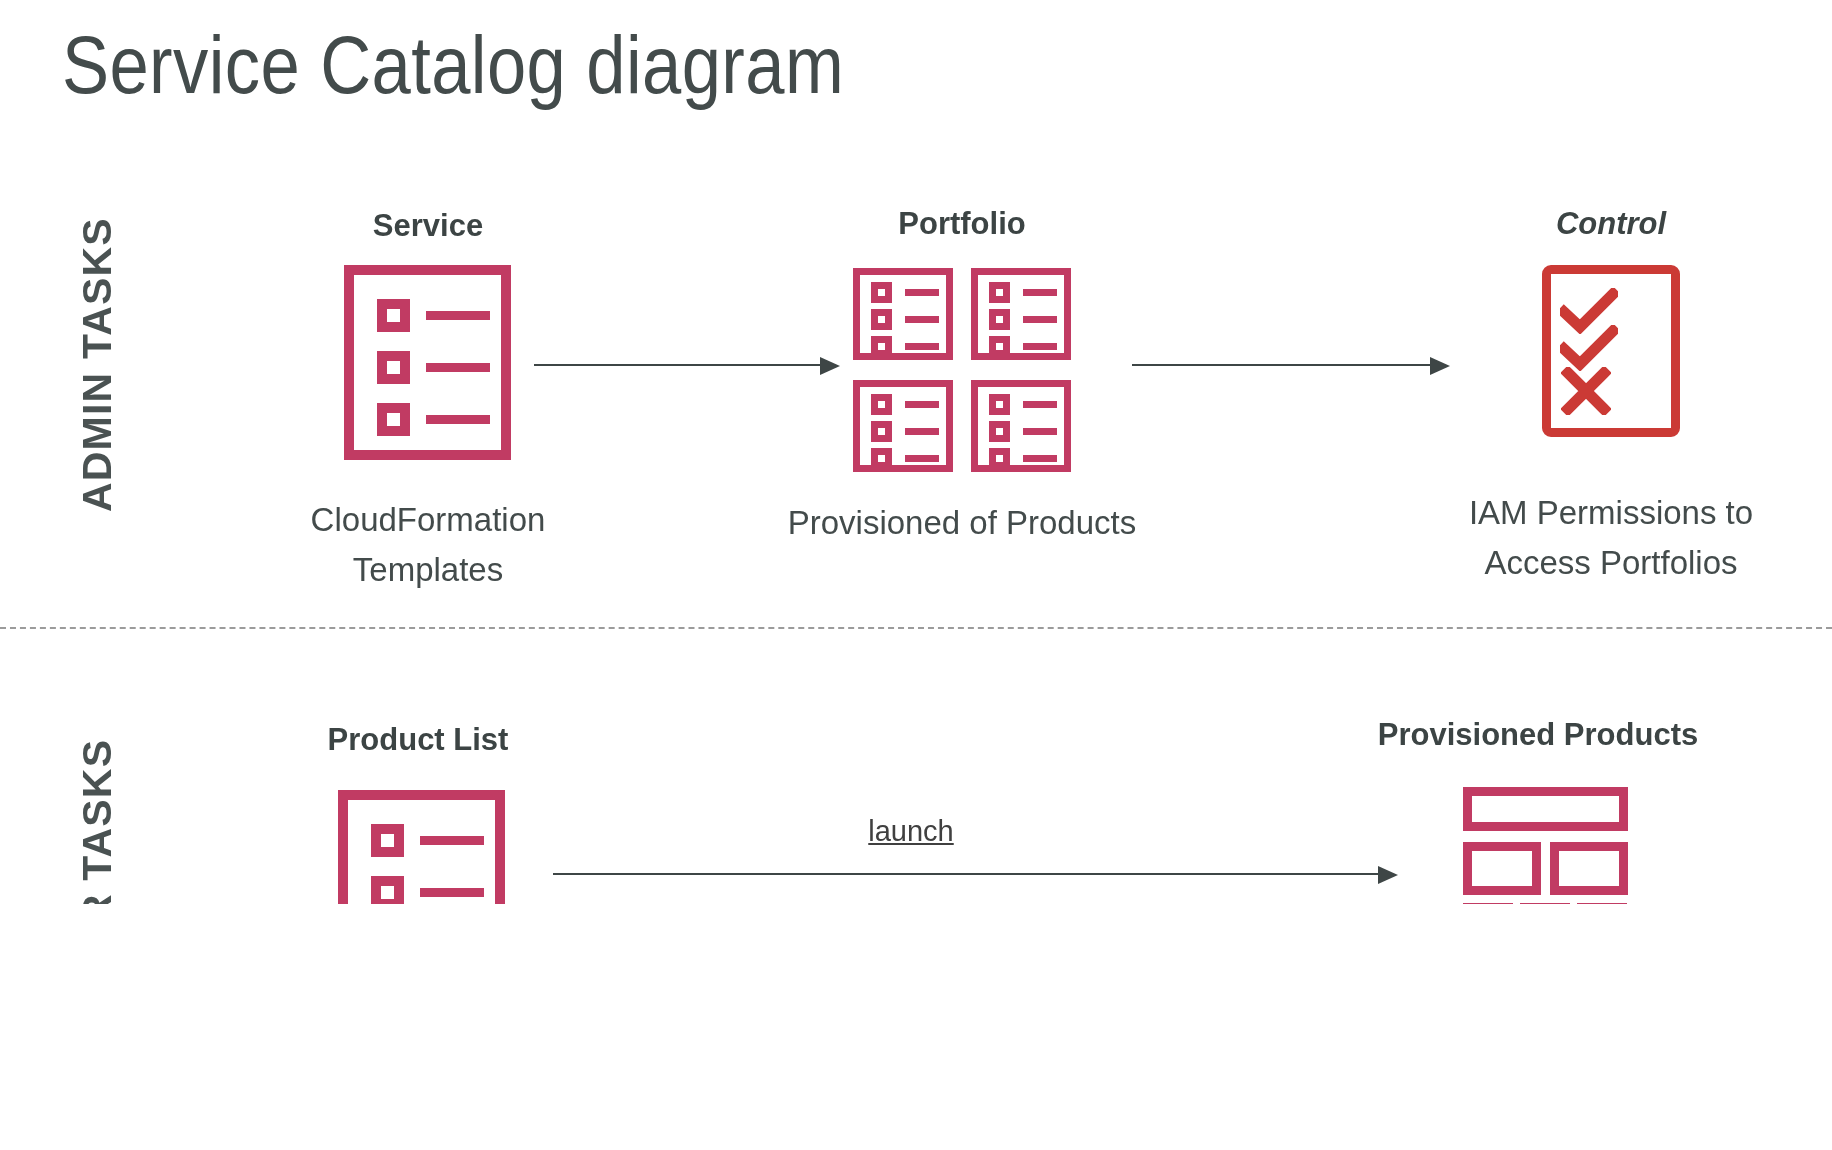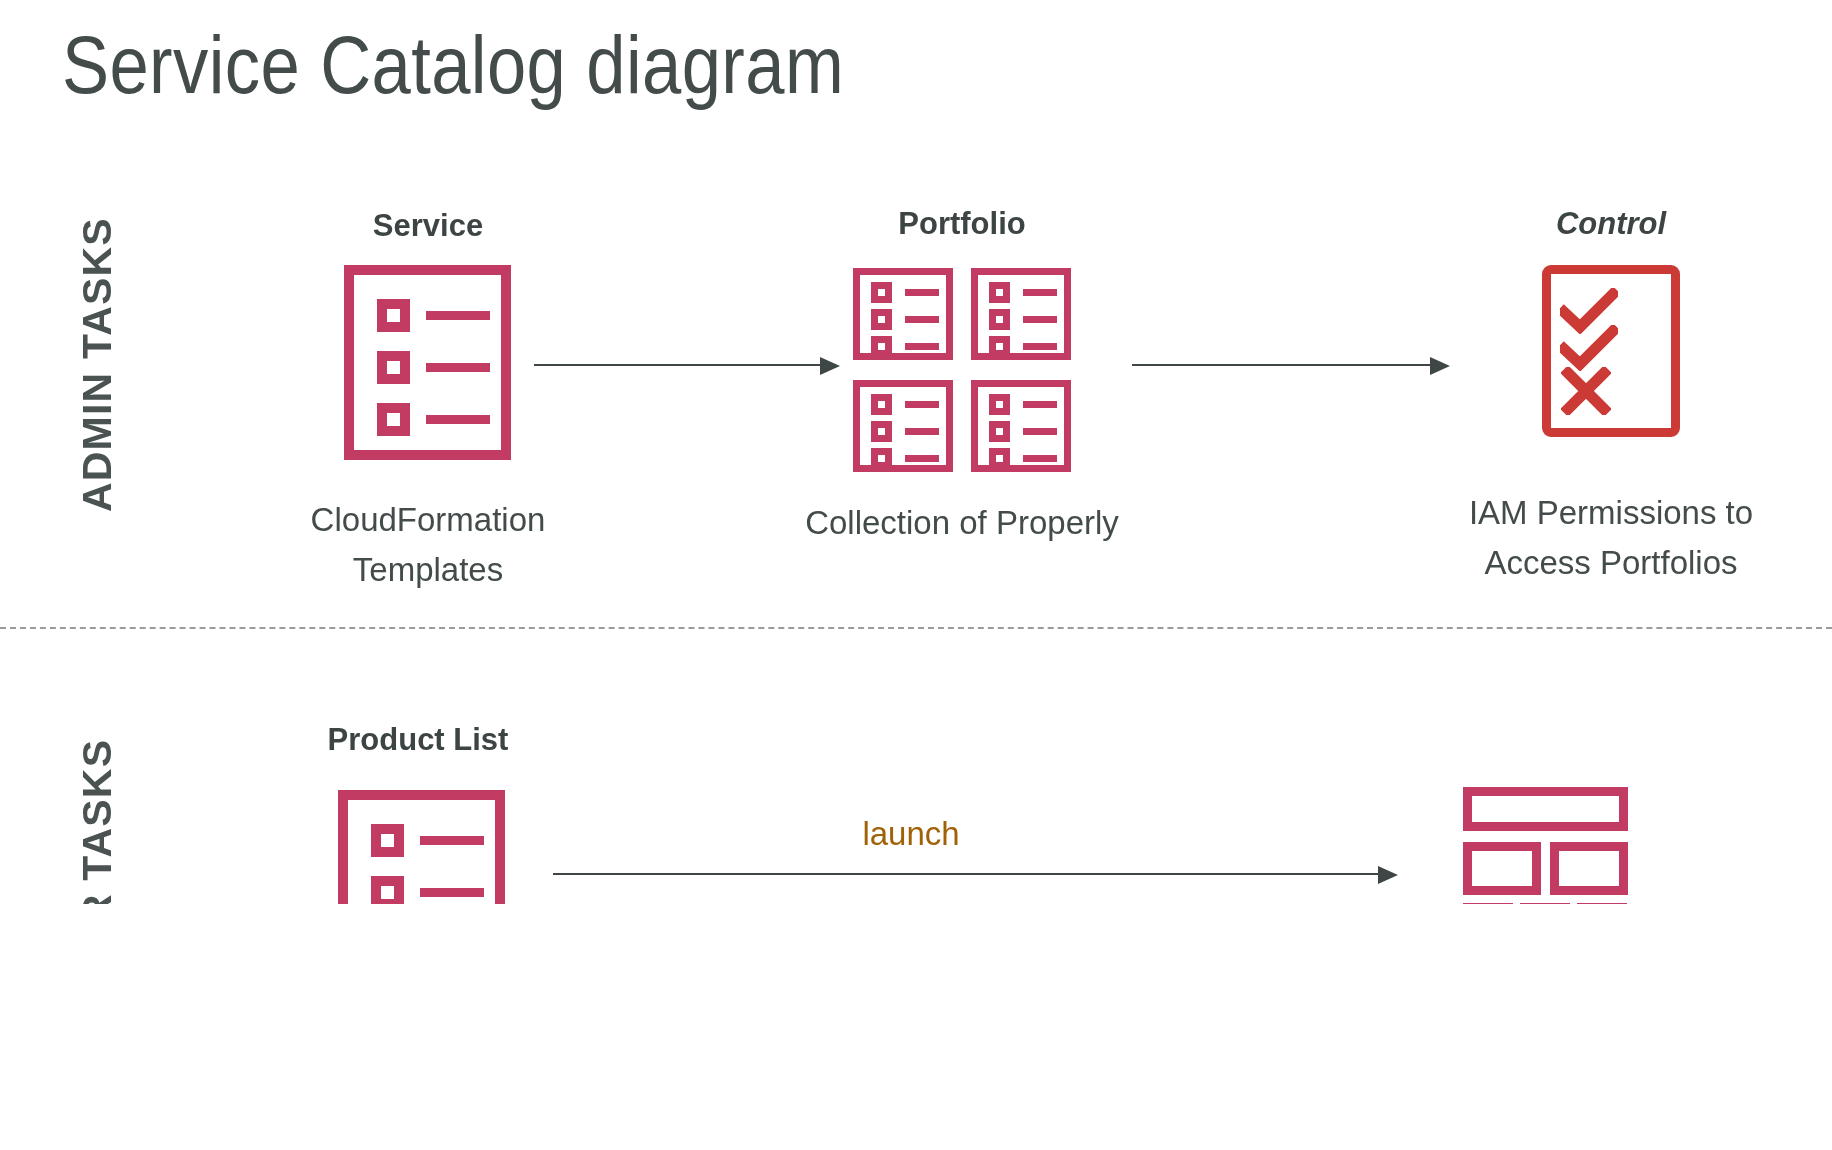--- a/index.html
+++ b/index.html
@@ -94,25 +94,26 @@
     position: absolute;
     top: 4px;
     width: 0;
     height: 0;
     border-top: 9px solid transparent;
     border-bottom: 9px solid transparent;
     border-left: 20px solid #3E4646;
   }
   #arrow-label-launch {
     position: absolute;
-    font-size: 33px;
+    font-size: 29px;
     font-weight: 300;
-    color: #a16207;
+    color: #404040;
     white-space: nowrap;
     transform: translateX(-50%);
+    text-decoration: underline;
   }
 
   
   .icon-wrap { position: absolute; }
 
   .list-icon {
     position: absolute;
     box-sizing: border-box;
     border-style: solid;
     background: #ffffff;
@@ -212,21 +213,21 @@
 
     <div class="list-icon" style="left:118px; top:112px; width:100px; height:92px; border-width:7px; border-color:#C13B63;"></div>
     <div class="list-bullet" style="left:136px; top:126px; width:21px; height:21px; border-width:7px; border-color:#C13B63;"></div>
     <div class="list-dash" style="left:170px; top:133px; width:34px; height:7px;"></div>
     <div class="list-bullet" style="left:136px; top:153px; width:21px; height:21px; border-width:7px; border-color:#C13B63;"></div>
     <div class="list-dash" style="left:170px; top:160px; width:34px; height:7px;"></div>
     <div class="list-bullet" style="left:136px; top:180px; width:21px; height:21px; border-width:7px; border-color:#C13B63;"></div>
     <div class="list-dash" style="left:170px; top:187px; width:34px; height:7px;"></div>
   </div>
 
-  <div class="node-caption" style="left:962px; top:498px; width:520px;">Collection of Properly</div>
+  <div class="node-caption" style="left:962px; top:498px; width:520px;">Provisioned of Products</div>
 
   <div class="arrow" style="left:1132px; top:353px; width:318px;">
     <div class="arrow-line" style="width:300px;"></div>
     <div class="arrow-head" style="left:298px;"></div>
   </div>
 
   <div class="node-heading" style="left:1611px; top:206px;font-style:italic;">Control</div>
 
   <div class="icon-wrap">
     <div id="control-icon-box"></div>
@@ -256,20 +257,21 @@
     <div class="list-dash" style="left:82px; top:150px; width:64px; height:9px;"></div>
   </div>
 
 
   <div id="arrow-label-launch" style="left:911px; top:815px;">launch</div>
   <div class="arrow" style="left:553px; top:862px; width:845px;">
     <div class="arrow-line" style="width:827px;"></div>
     <div class="arrow-head" style="left:825px;"></div>
   </div>
 
+  <div class="node-heading" style="left:1538px; top:717px;">Provisioned Products</div>
 
   <div class="icon-wrap" style="left:1459px; top:787px; width:169px; height:155px;">
     <div class="prov-rect" style="left:4px;   top:0px;   width:165px; height:44px;"></div>
     <div class="prov-rect" style="left:4px;   top:55px;  width:78px;  height:53px;"></div>
     <div class="prov-rect" style="left:91px;  top:55px;  width:78px;  height:53px;"></div>
     <div class="prov-rect" style="left:4px;   top:116px; width:50px;  height:48px;"></div>
     <div class="prov-rect" style="left:61px;  top:116px; width:50px;  height:48px;"></div>
     <div class="prov-rect" style="left:118px; top:116px; width:50px;  height:48px;"></div>
   </div>
 

